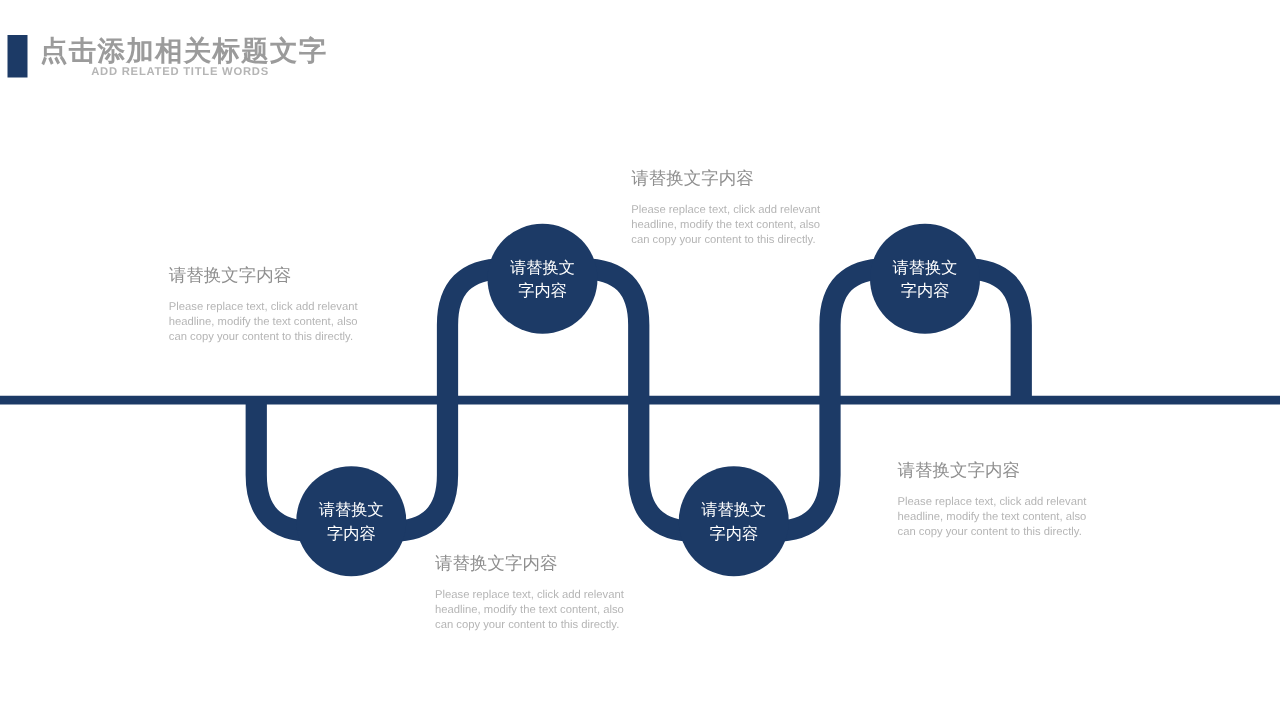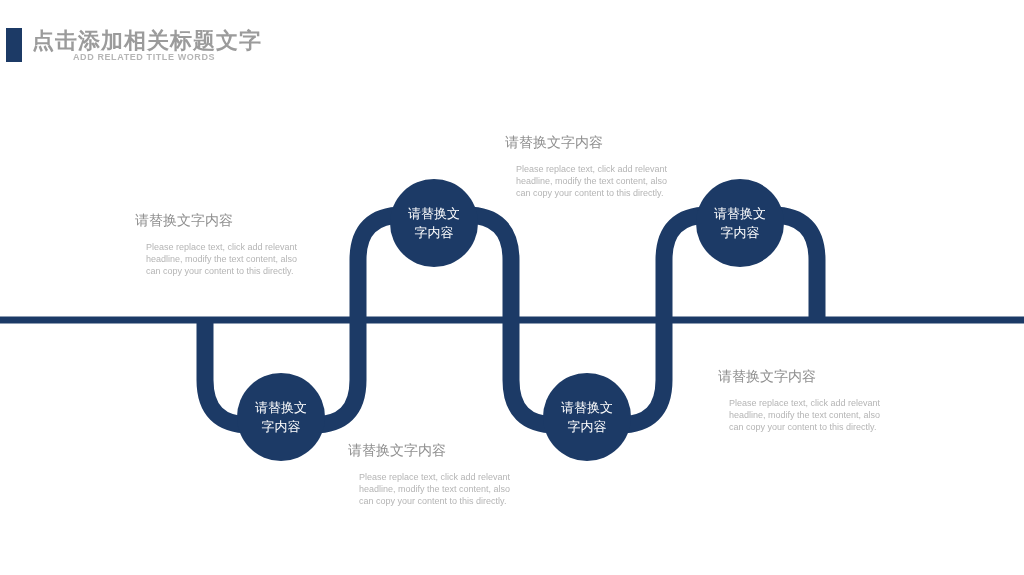--- a/index.html
+++ b/index.html
@@ -80,21 +80,21 @@
     width: 175px;
   }
   .block .block-heading {
     margin: 16px 0 9px 0;
     font-size: 14px;
     font-weight: normal;
     color: var(--heading-gray, #8f8f8f);
     white-space: nowrap;
   }
   .block .block-body {
-    margin: 11px;
+    margin: 0;
     width: 158px;
     font-size: 9px;
     line-height: 12px;
     color: var(--body-gray, #b5b5b5);
   }
   #block-1 { left: 135px; top: 196px; }
   #block-2 { left: 505px; top: 118px; }
   #block-3 { left: 348px; top: 426px; }
   #block-4 { left: 718px; top: 352px; }
 </style>

